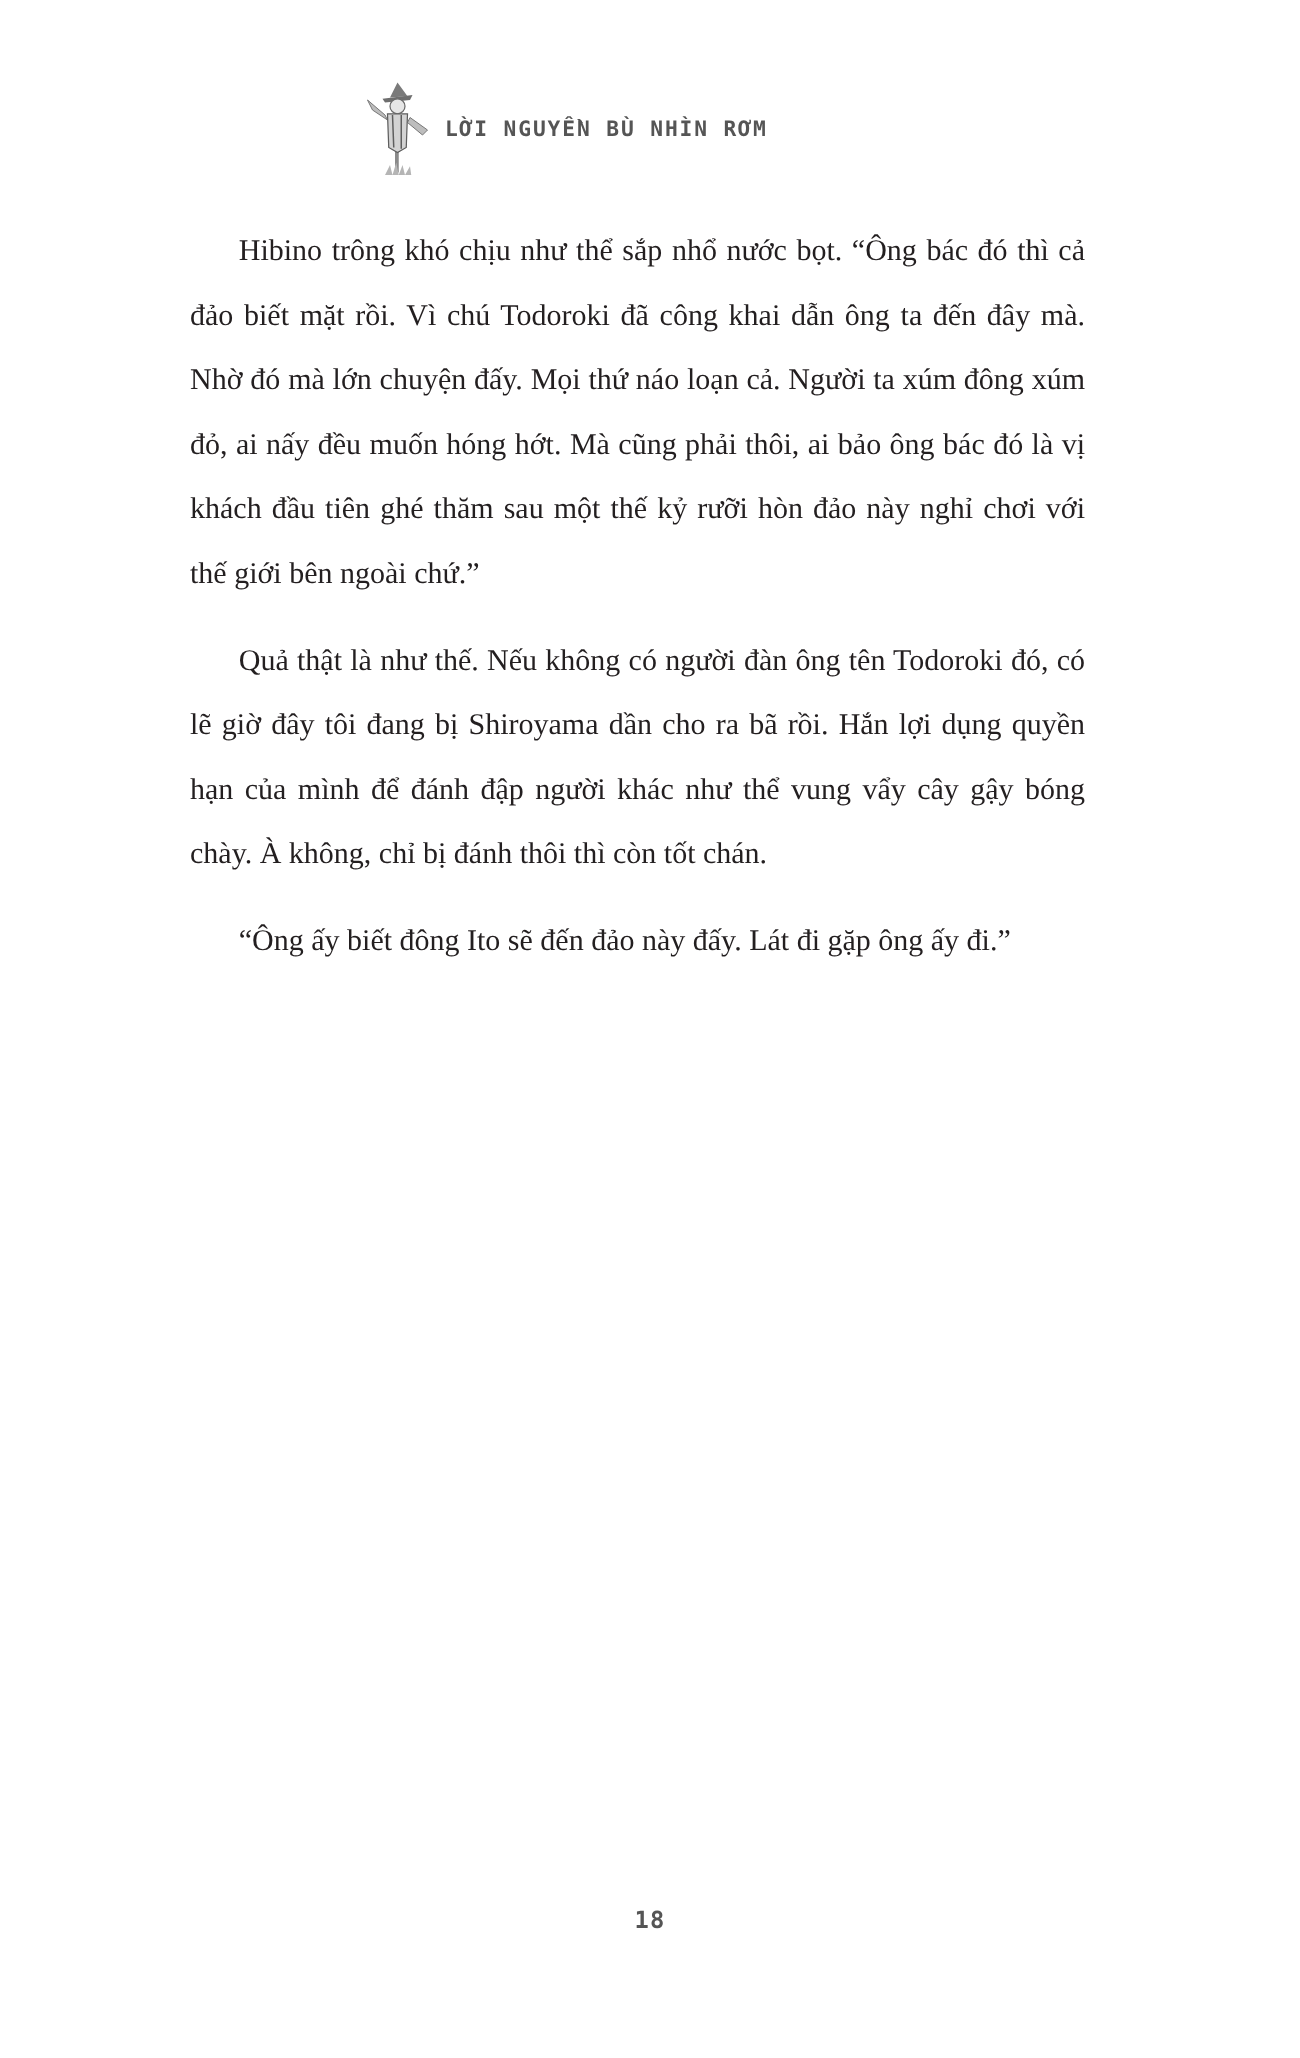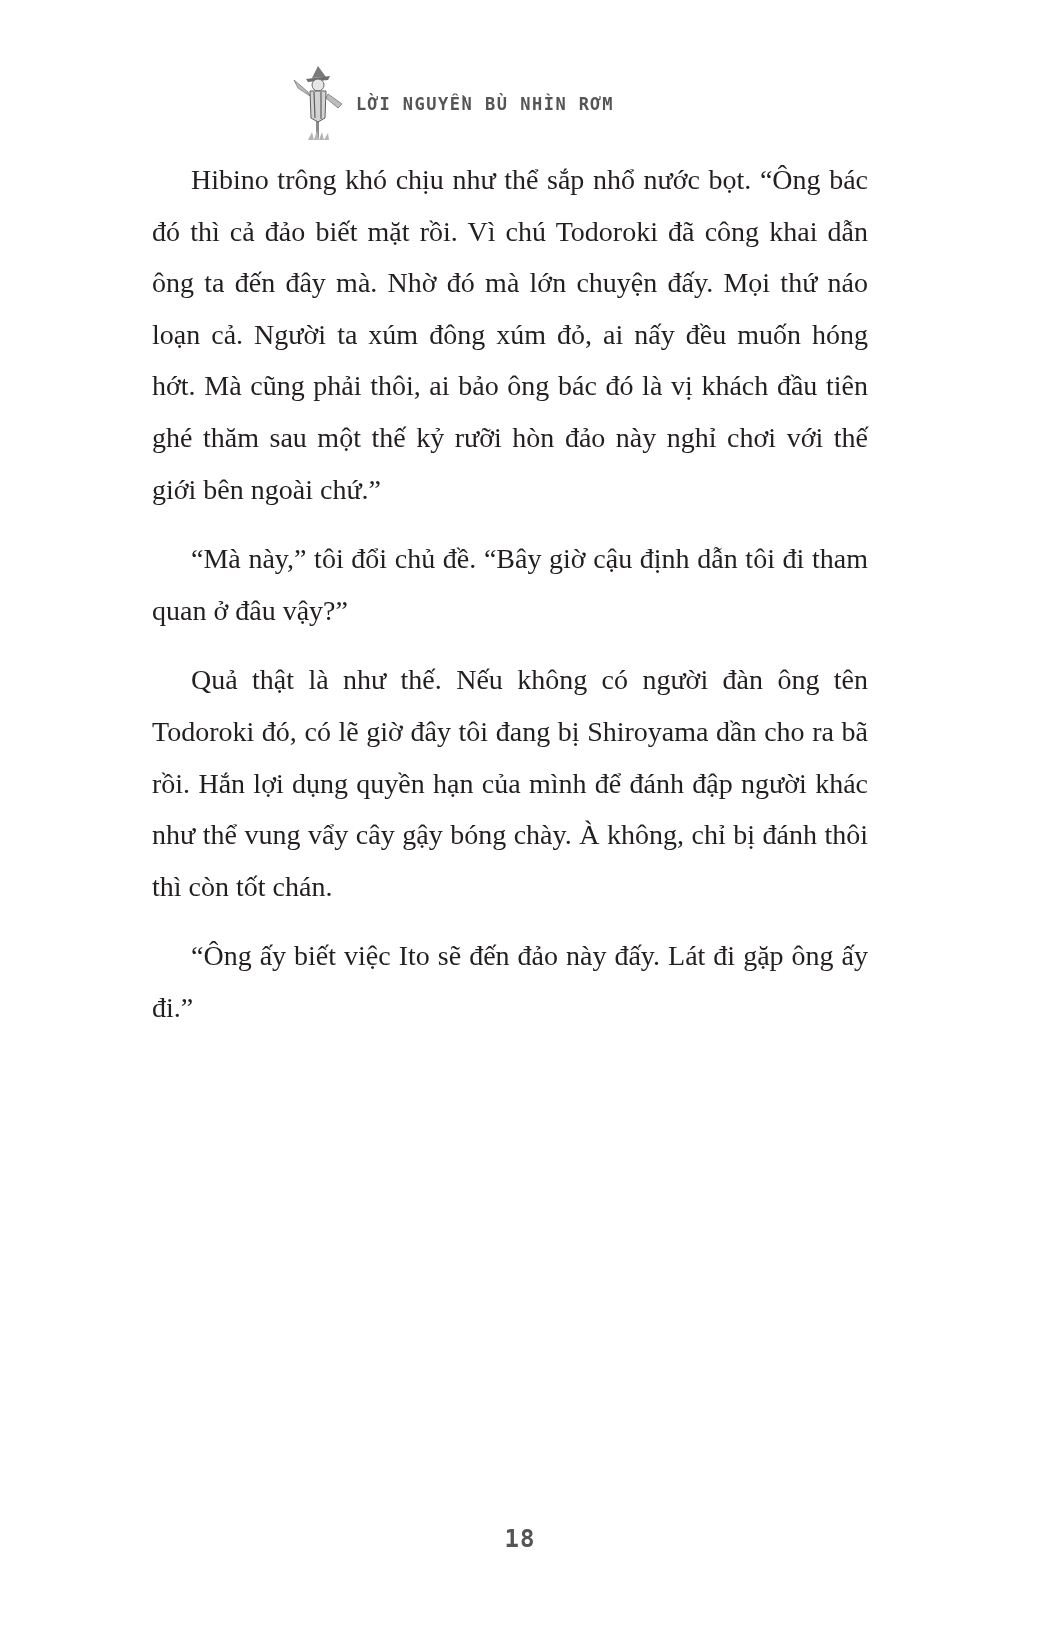--- a/index.html
+++ b/index.html
@@ -40,42 +40,42 @@
       font-family: "DejaVu Sans Mono", "Liberation Mono", monospace;
       font-weight: bold;
       font-size: 17px;
       letter-spacing: 1.5px;
       color: #555555;
       white-space: nowrap;
       margin-top: 4px;
     }
     .text-block {
       position: absolute;
-      top: 154px;
+      top: 176px;
       left: 152px;
       width: 716px;
-      font-size: 28px;
+      font-size: 24px;
       line-height: 51.6px;
     }
     .para {
       margin: 0;
       text-align: justify;
       text-indent: 39px;
     }
     .para + .para { margin-top: 18px; }
     .para.short { text-align: left; }
     .page-number {
       position: absolute;
       top: 1525px;
       left: 0;
       width: 1040px;
       text-align: center;
       font-family: "DejaVu Sans Mono", "Liberation Mono", monospace;
       font-weight: bold;
-      font-size: 24px;
+      font-size: 19px;
       color: #555555;
       letter-spacing: 1px;
     }
   </style>
 </head>
 <body>
 
 <div class="running-header">
   <div class="header-inner">
     <svg class="scarecrow" viewBox="0 0 60 80" xmlns="http://www.w3.org/2000/svg">
@@ -94,18 +94,17 @@
 
       <path d="M22 29 L38 29 L37 56 L30 60 L23 56 Z" fill="#d3d3d3" stroke="#5e5e5e" stroke-width="1"></path>
       <path d="M26 30 L27 56 M33 30 L33 57" stroke="#5e5e5e" stroke-width="1.2" fill="none"></path>
     </svg>
     <span class="header-title">LỜI NGUYỀN BÙ NHÌN RƠM</span>
   </div>
 </div>
 
 <div class="text-block">
   <p class="para">Hibino trông khó chịu như thể sắp nhổ nước bọt. “Ông bác đó thì cả đảo biết mặt rồi. Vì chú Todoroki đã công khai dẫn ông ta đến đây mà. Nhờ đó mà lớn chuyện đấy. Mọi thứ náo loạn cả. Người ta xúm đông xúm đỏ, ai nấy đều muốn hóng hớt. Mà cũng phải thôi, ai bảo ông bác đó là vị khách đầu tiên ghé thăm sau một thế kỷ rưỡi hòn đảo này nghỉ chơi với thế giới bên ngoài chứ.”</p>
-  <p class="para">“Mà này,” tôi đổi chủ đề. “Bây giờ cậu định dẫn tôi đi tham quan ở đâu vậy?”</p>
   <p class="para">Quả thật là như thế. Nếu không có người đàn ông tên Todoroki đó, có lẽ giờ đây tôi đang bị Shiroyama dần cho ra bã rồi. Hắn lợi dụng quyền hạn của mình để đánh đập người khác như thể vung vẩy cây gậy bóng chày. À không, chỉ bị đánh thôi thì còn tốt chán.</p>
-  <p class="para">“Ông ấy biết việc Ito sẽ đến đảo này đấy. Lát đi gặp ông ấy đi.”</p>
+  <p class="para">“Ông ấy biết đông Ito sẽ đến đảo này đấy. Lát đi gặp ông ấy đi.”</p>
 </div>
 
 <div class="page-number">18</div>
 
 </body></html>

